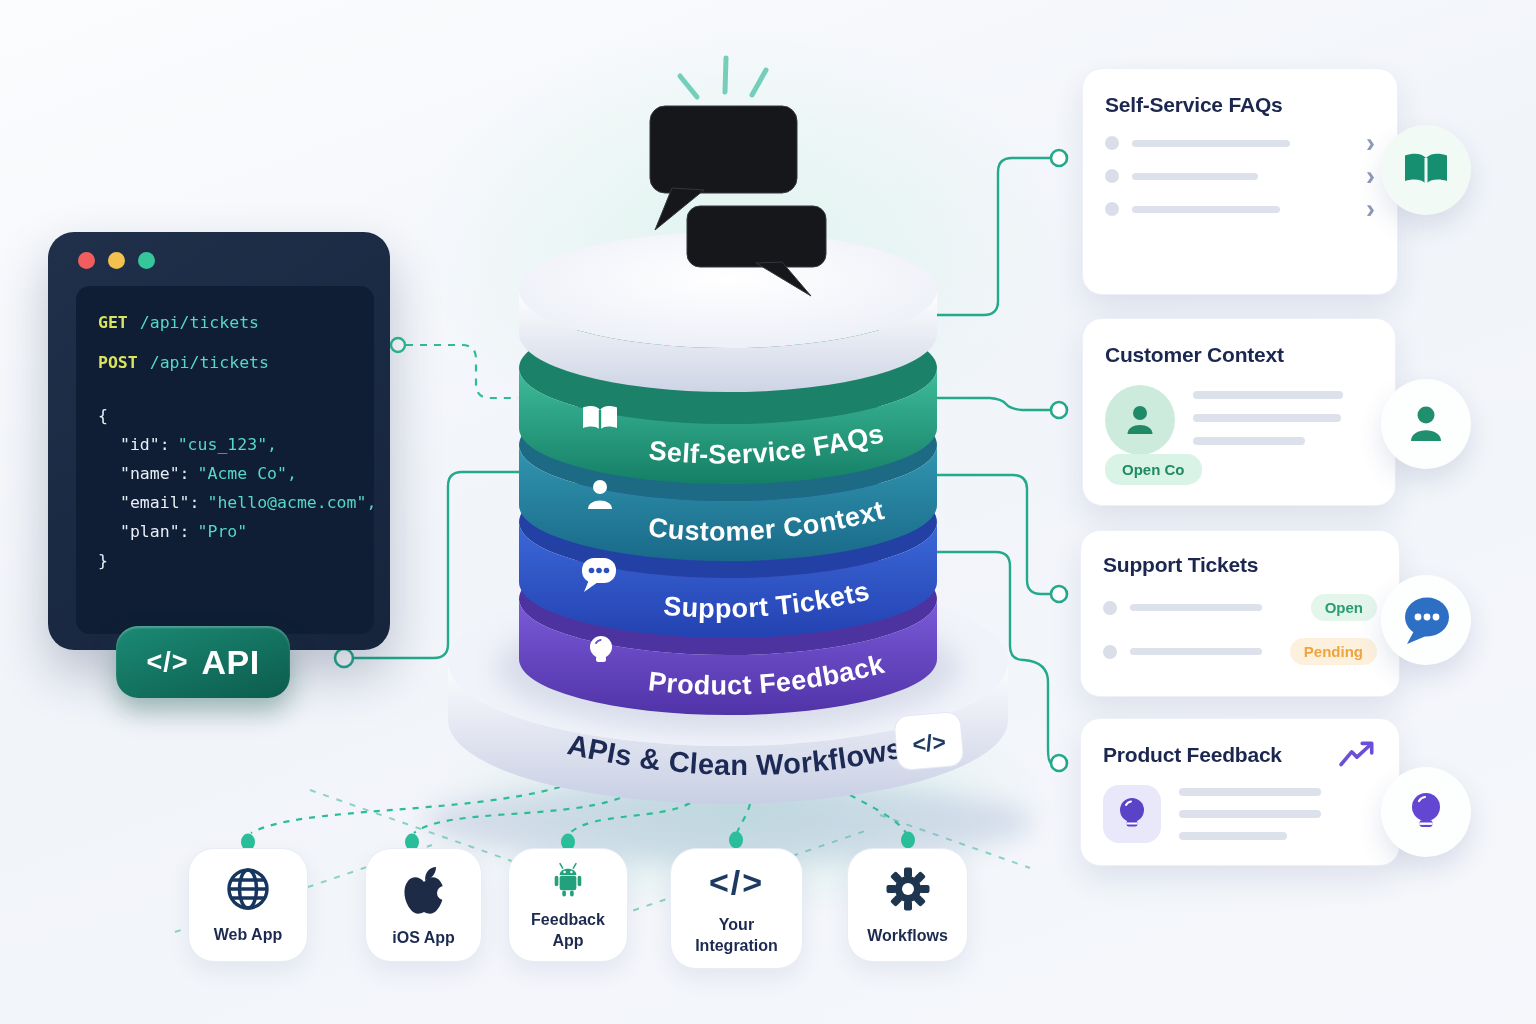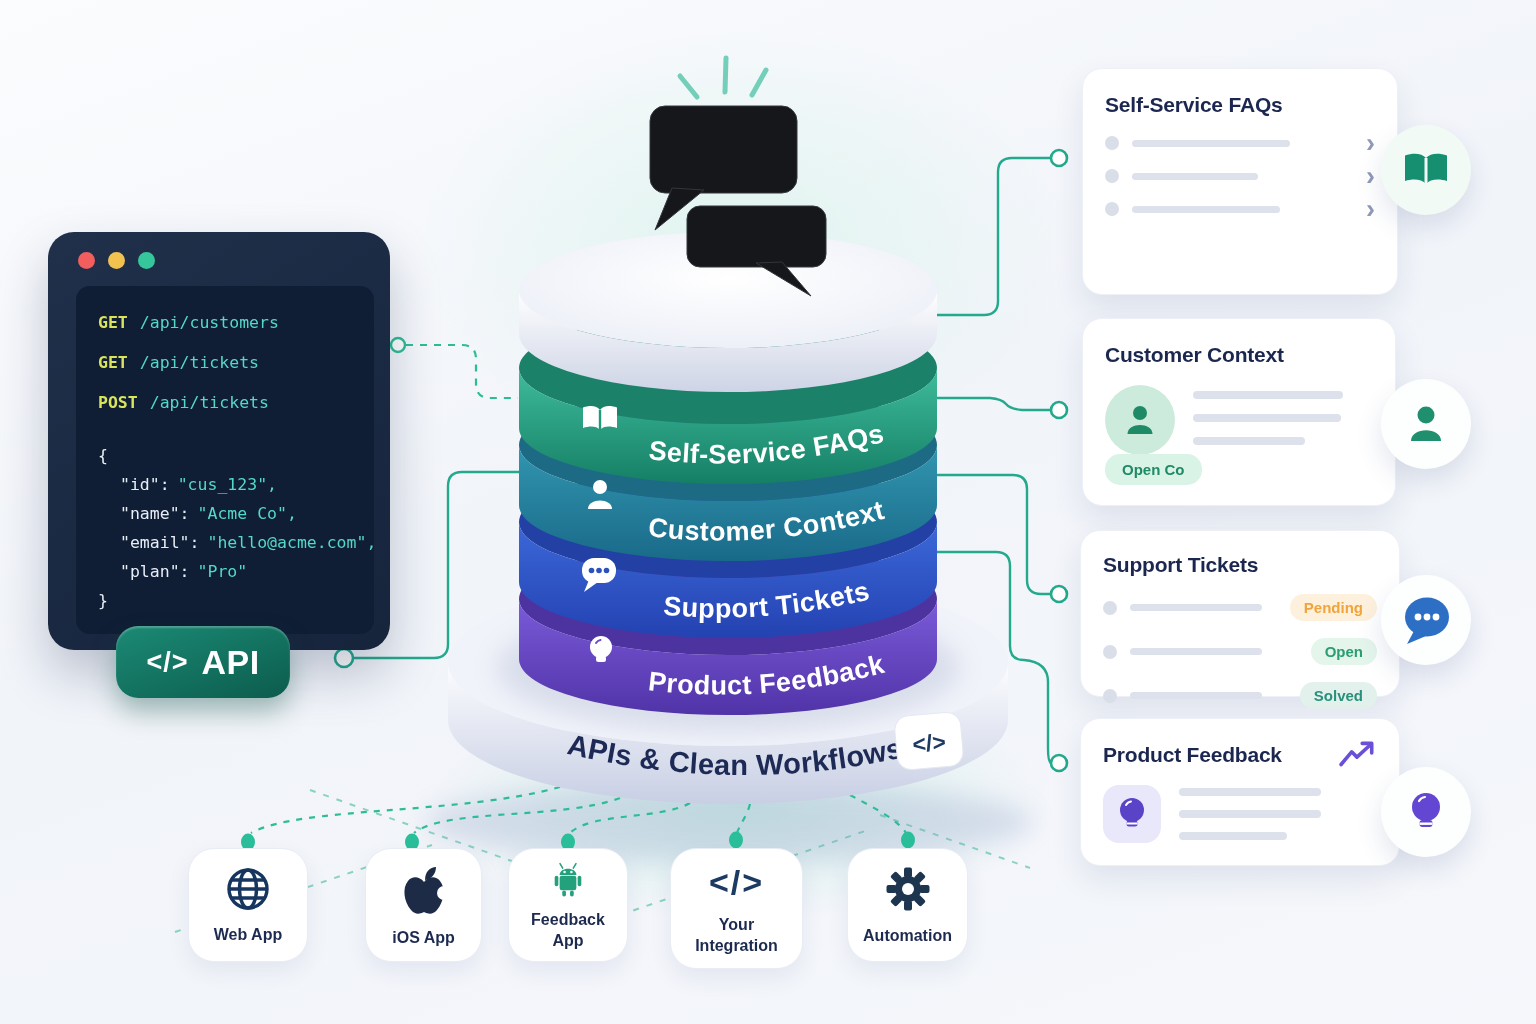--- a/index.html
+++ b/index.html
@@ -265,21 +265,20 @@
   </g>
 </svg>
 
 <div class="code-window">
   <div class="traffic">
     <span class="dot-red"></span>
     <span class="dot-yellow"></span>
     <span class="dot-green"></span>
   </div>
   <div class="code-screen">
-    <div class="cl req"><span class="tok-m">GET</span><span class="tok-p">/api/customers</span></div>
     <div class="cl req"><span class="tok-m">GET</span><span class="tok-p">/api/tickets</span></div>
     <div class="cl req"><span class="tok-m">POST</span><span class="tok-p">/api/tickets</span></div>
     <div class="cl sp"></div>
     <div class="cl"><span class="tok-k">{</span></div>
     <div class="cl ind"><span class="tok-k">"id":</span><span class="tok-v">"cus_123",</span></div>
     <div class="cl ind"><span class="tok-k">"name":</span><span class="tok-v">"Acme Co",</span></div>
     <div class="cl ind"><span class="tok-k">"email":</span><span class="tok-v">"hello@acme.com",</span></div>
     <div class="cl ind"><span class="tok-k">"plan":</span><span class="tok-v">"Pro"</span></div>
     <div class="cl"><span class="tok-k">}</span></div>
   </div>
@@ -325,31 +324,26 @@
     </div>
   </div>
   <span class="chip-acme">Open Co</span>
 </div>
 
 <div class="card card-tickets">
   <div class="card-title">Support Tickets</div>
   <div class="trow">
     <span class="sk-dot"></span>
     <span class="sk-line" style="width:132px"></span>
-    <span class="status st-pending">Pending</span>
+    <span class="status st-open">Open</span>
   </div>
   <div class="trow">
     <span class="sk-dot"></span>
     <span class="sk-line" style="width:132px"></span>
-    <span class="status st-open">Open</span>
-  </div>
-  <div class="trow">
-    <span class="sk-dot"></span>
-    <span class="sk-line" style="width:132px"></span>
-    <span class="status st-solved">Solved</span>
+    <span class="status st-pending">Pending</span>
   </div>
 </div>
 
 <div class="card card-feedback">
   <div class="fb-head">
     <div class="card-title">Product Feedback</div>
     <svg width="38" height="28" viewBox="0 0 36 26" stroke="#6b4fd8" stroke-width="3.4" fill="none" stroke-linecap="round" stroke-linejoin="round">
       <path d="M 2,22 L 12,10 L 17,15 L 30,3"></path>
       <path d="M 22,2 L 31,2 L 31,11"></path>
     </svg>
@@ -452,14 +446,14 @@
       <rect x="-4" y="-21.5" width="8" height="10" rx="2" transform="rotate(45)"></rect>
       <rect x="-4" y="-21.5" width="8" height="10" rx="2" transform="rotate(90)"></rect>
       <rect x="-4" y="-21.5" width="8" height="10" rx="2" transform="rotate(135)"></rect>
       <rect x="-4" y="-21.5" width="8" height="10" rx="2" transform="rotate(180)"></rect>
       <rect x="-4" y="-21.5" width="8" height="10" rx="2" transform="rotate(225)"></rect>
       <rect x="-4" y="-21.5" width="8" height="10" rx="2" transform="rotate(270)"></rect>
       <rect x="-4" y="-21.5" width="8" height="10" rx="2" transform="rotate(315)"></rect>
     </g>
     <circle cx="0" cy="0" r="6" fill="#ffffff"></circle>
   </svg>
-  <span class="chip-label">Automation</span>
+  <span class="chip-label">Workflows</span>
 </div>
 
 </body></html>

